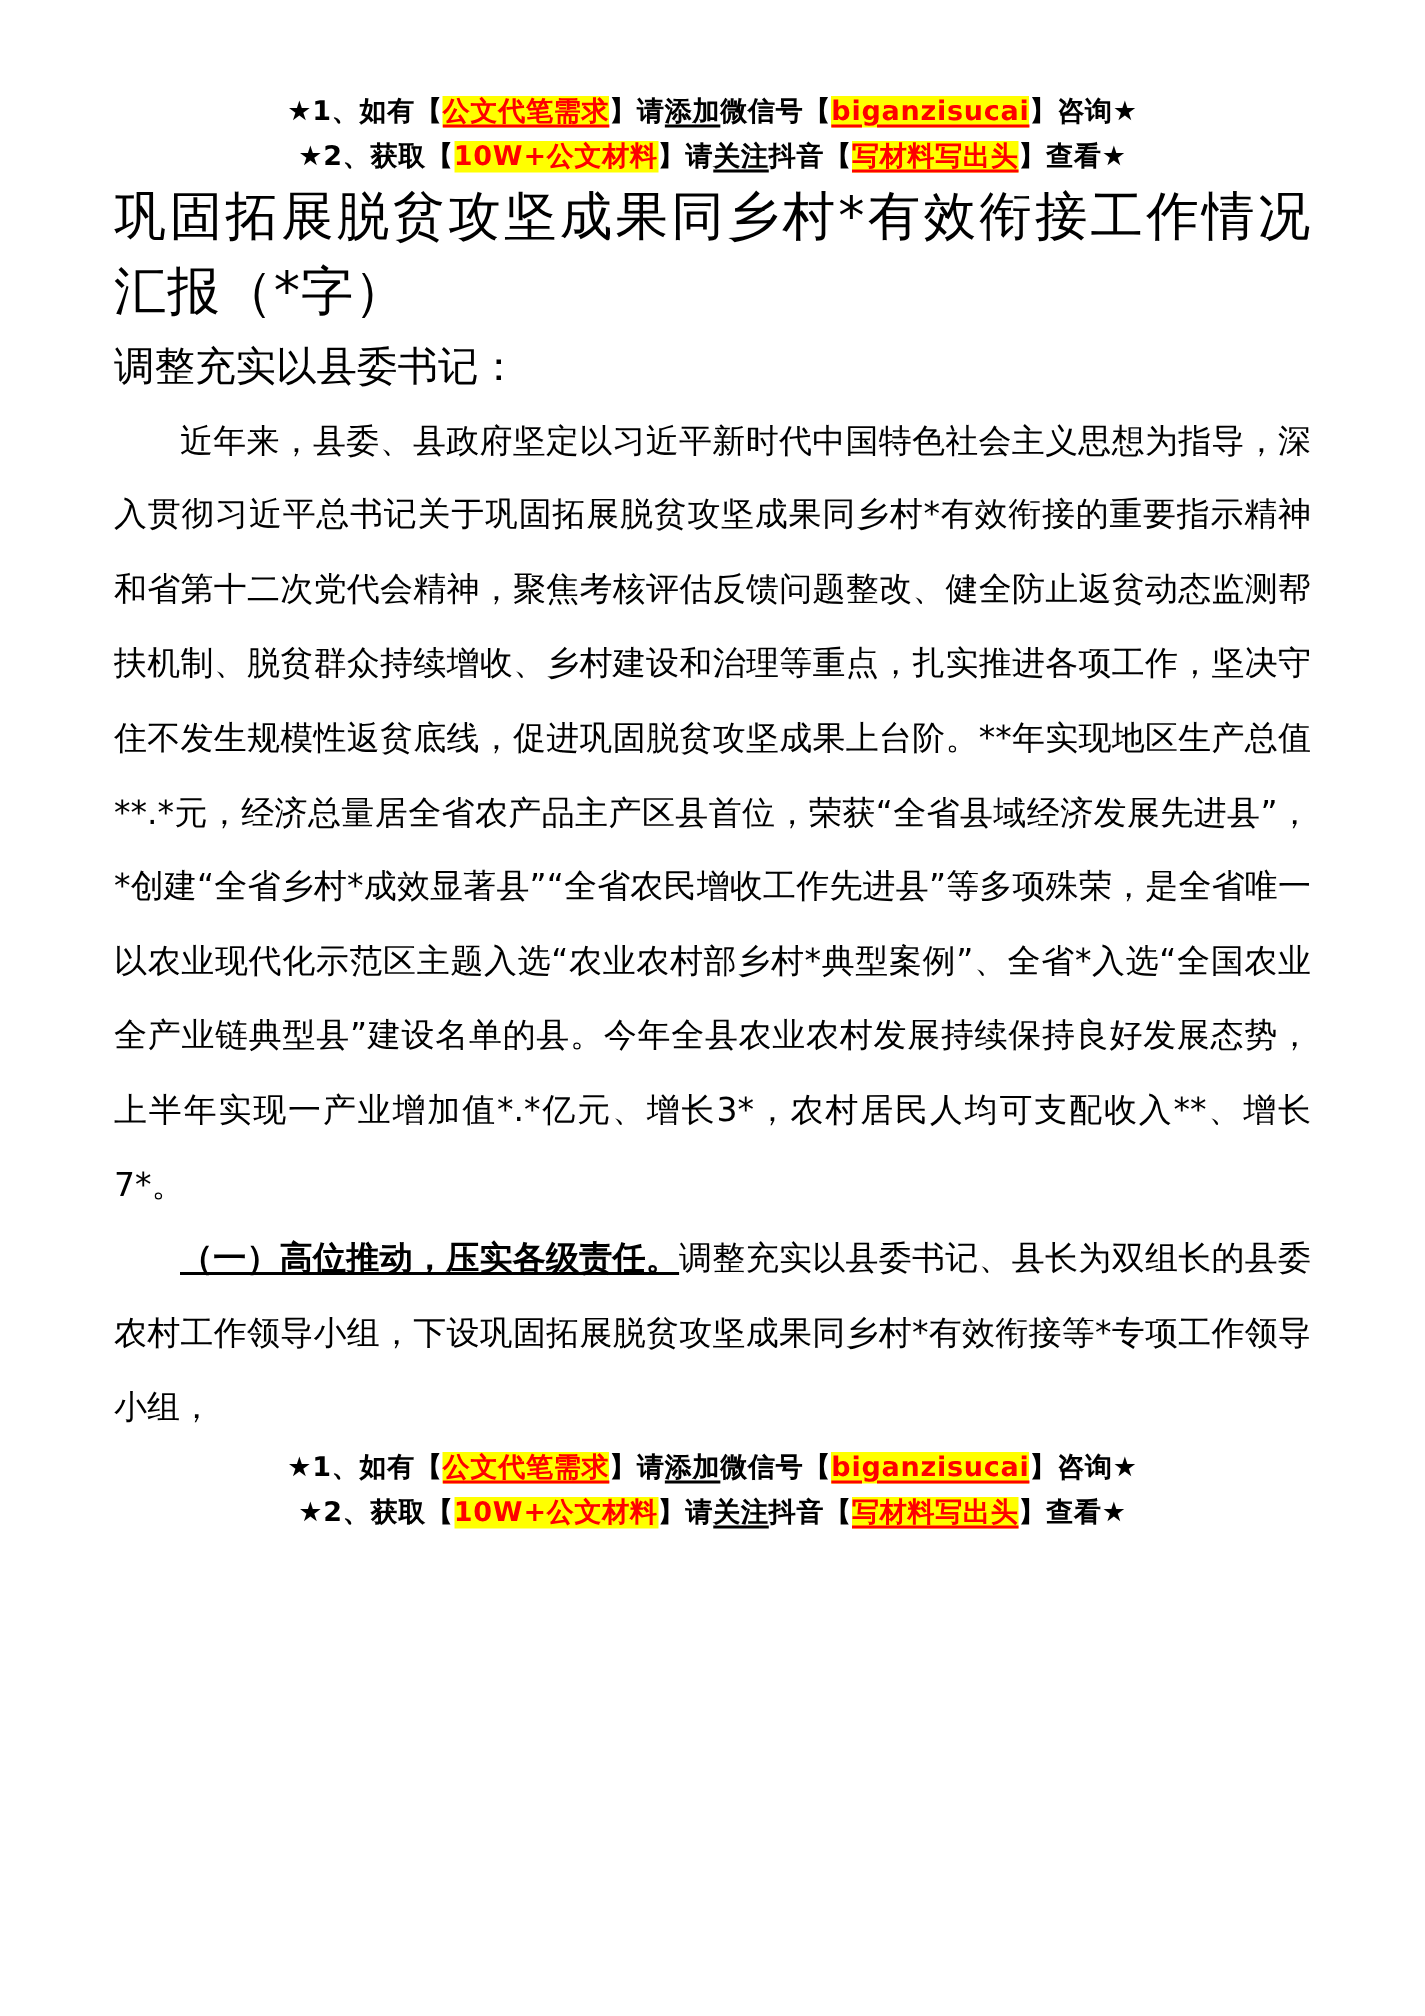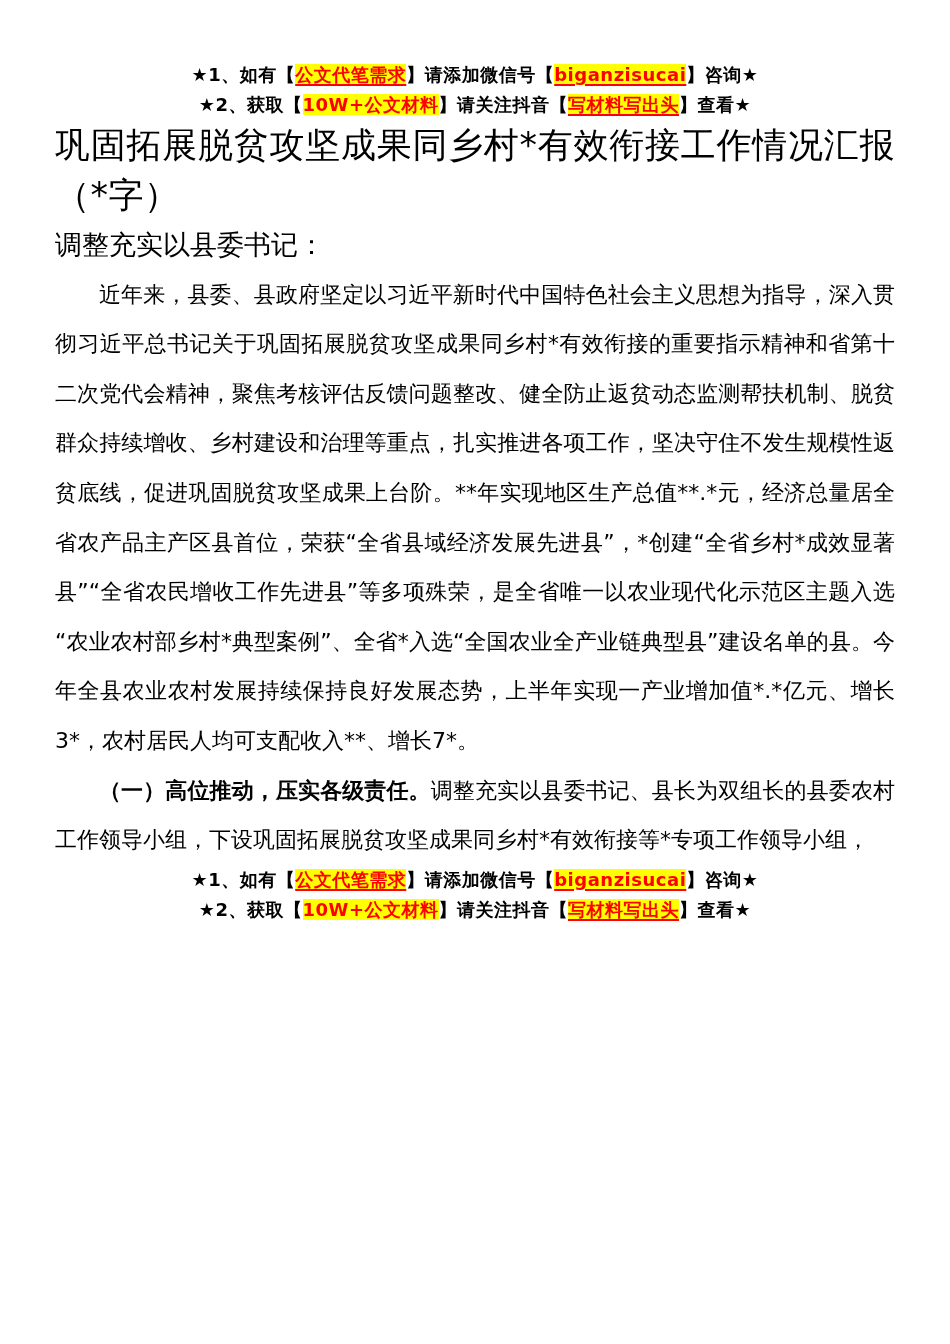--- a/index.html
+++ b/index.html
@@ -29,47 +29,48 @@
     color: #fe0000;
   }
   .hl.u-red {
     text-decoration: underline;
     text-decoration-color: #fe0000;
     text-decoration-thickness: 2px;
     text-underline-offset: 3px;
     text-align: right;
   }
   .u-black {
+    text-decoration: underline;
     text-decoration-color: #000000;
     text-decoration-thickness: 2px;
     text-underline-offset: 3px;
   }
   
-  .content { padding: 0 55px; }
+  .content { padding: 0 76px; }
   .doc-title {
     margin: 0;
     font-size: 35px;
     font-weight: 400;
     line-height: 50px;
     text-align: justify;
     letter-spacing: 0.5px;
   }
   .greeting {
     margin: 0;
     font-size: 27px;
     line-height: 49.6px;
   }
   .para {
     margin: 0;
     font-size: 22px;
     line-height: 49.6px;
     text-align: justify;
     text-indent: 2em;
   }
-  .para b { font-weight: bold; }
+  .para b { font-weight: bold; text-decoration: underline; }
 </style>
 </head>
 <body>
 
 <div class="page">
 
   <div class="watermark top">
     <div class="wm-line">
       <span>★1、如有【</span><span class="hl u-red">公文代笔需求</span><span>】请</span><span class="u-black">添加</span><span>微信号【</span><span class="hl u-red">biganzisucai</span><span>】咨询★</span>
     </div>

